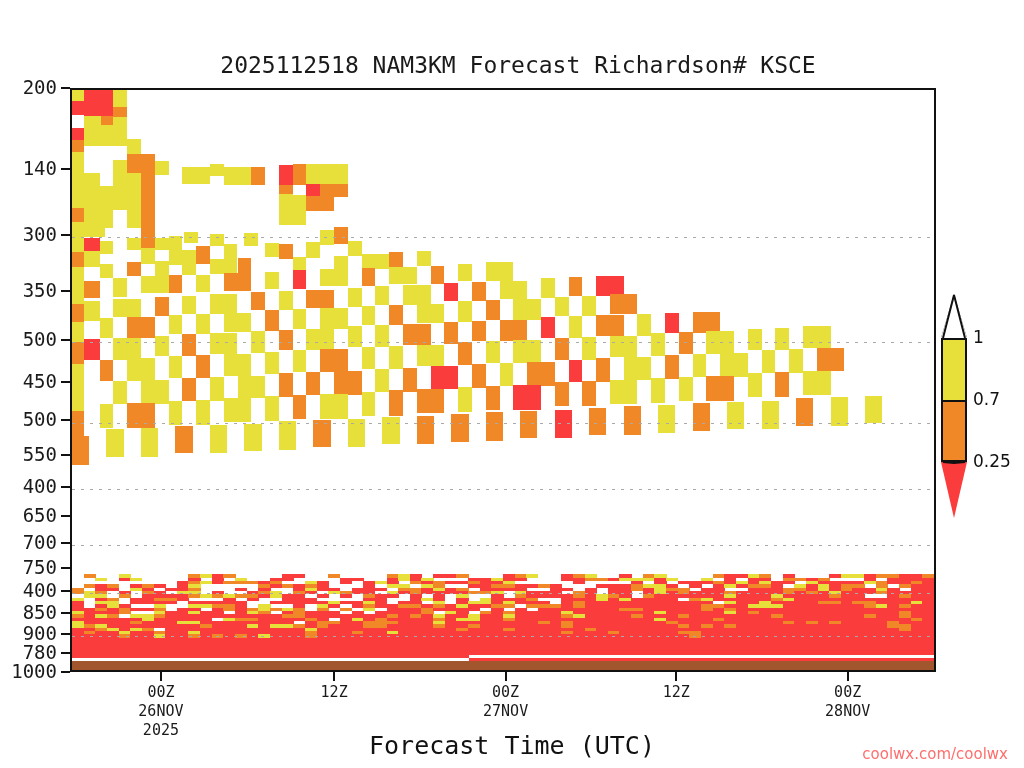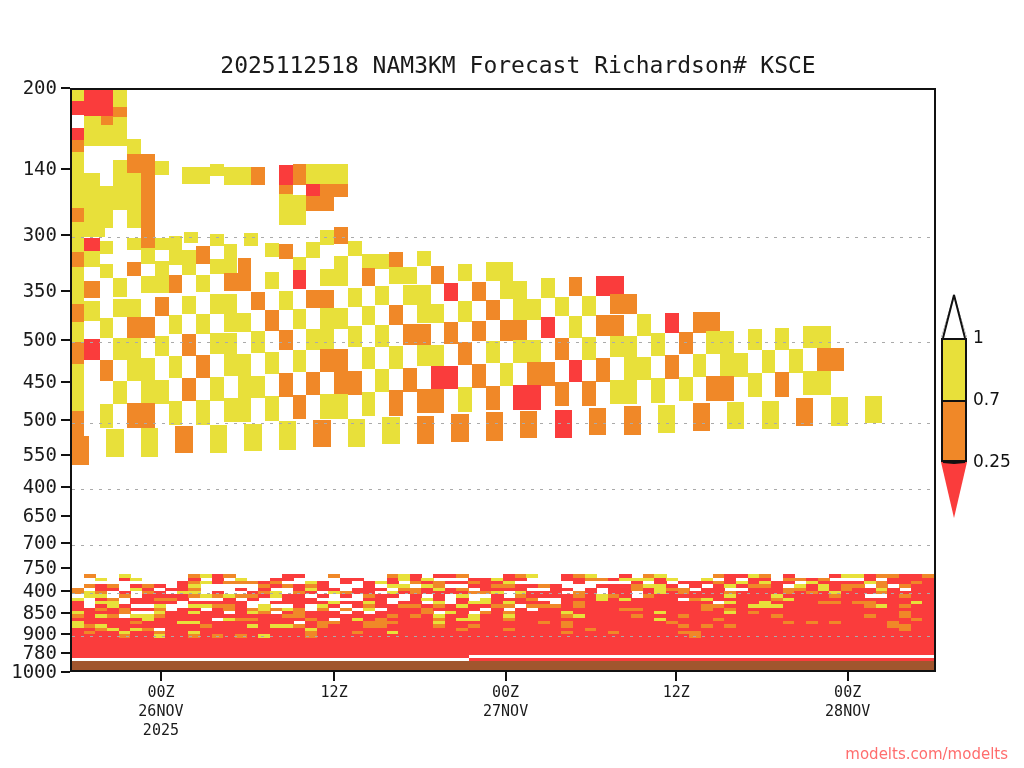--- a/index.html
+++ b/index.html
@@ -2082,21 +2082,22 @@
       <div class="xtick" style="position: absolute; left: 333.13px; top: 672px;"></div>
       <div class="xlabel" style="left: 274.13px; width: 120px; top: 683px;">12Z</div>
       <div class="xtick" style="position: absolute; left: 504.598px; top: 672px;"></div>
       <div class="xlabel" style="left: 445.598px; width: 120px; top: 683px;">00Z<br>27NOV</div>
       <div class="xtick" style="position: absolute; left: 675.2px; top: 672px;"></div>
       <div class="xlabel" style="left: 616.2px; width: 120px; top: 683px;">12Z</div>
       <div class="xtick" style="position: absolute; left: 846.668px; top: 672px;"></div>
       <div class="xlabel" style="left: 787.668px; width: 120px; top: 683px;">00Z<br>28NOV</div>
     </div>
 
-  <div class="credit">modelts.com/modelts</div>
+  <div class="axis-title">Forecast Time (UTC)</div>
+  <div class="credit">coolwx.com/coolwx</div>
 
   <div class="cbar-wrap">
     <div class="cbar-cap" id="cbar-top-cap" style="top: 0px; border-left: 13px solid transparent; border-right: 13px solid transparent; border-bottom: 44px solid rgb(255, 255, 255); filter: drop-shadow(rgb(17, 17, 17) 0px 0px 0px); box-sizing: border-box;"></div>
     <div class="cbar-seg" id="cbar-seg-yellow" style="top: 44px; height: 62px; background: rgb(232, 224, 58); border-top: 2px solid rgb(17, 17, 17);"></div>
     <div class="cbar-seg" id="cbar-seg-orange" style="top: 106px; height: 62px; background: rgb(240, 136, 40); border-top: 2px solid rgb(17, 17, 17); border-bottom: 2px solid rgb(17, 17, 17);"></div>
     <div class="cbar-cap" id="cbar-bot-cap" style="top: 168px; border-left: 13px solid transparent; border-right: 13px solid transparent; border-top: 56px solid rgb(250, 60, 60);"></div>
     <div class="cbar-label" id="cbar-lab-0" style="top: 33px;">1</div>
     <div class="cbar-label" id="cbar-lab-1" style="top: 95px;">0.7</div>
     <div class="cbar-label" id="cbar-lab-2" style="top: 157px;">0.25</div>
   <svg width="26" height="170" style="position: absolute; left: 0px; top: 0px; pointer-events: none;">

